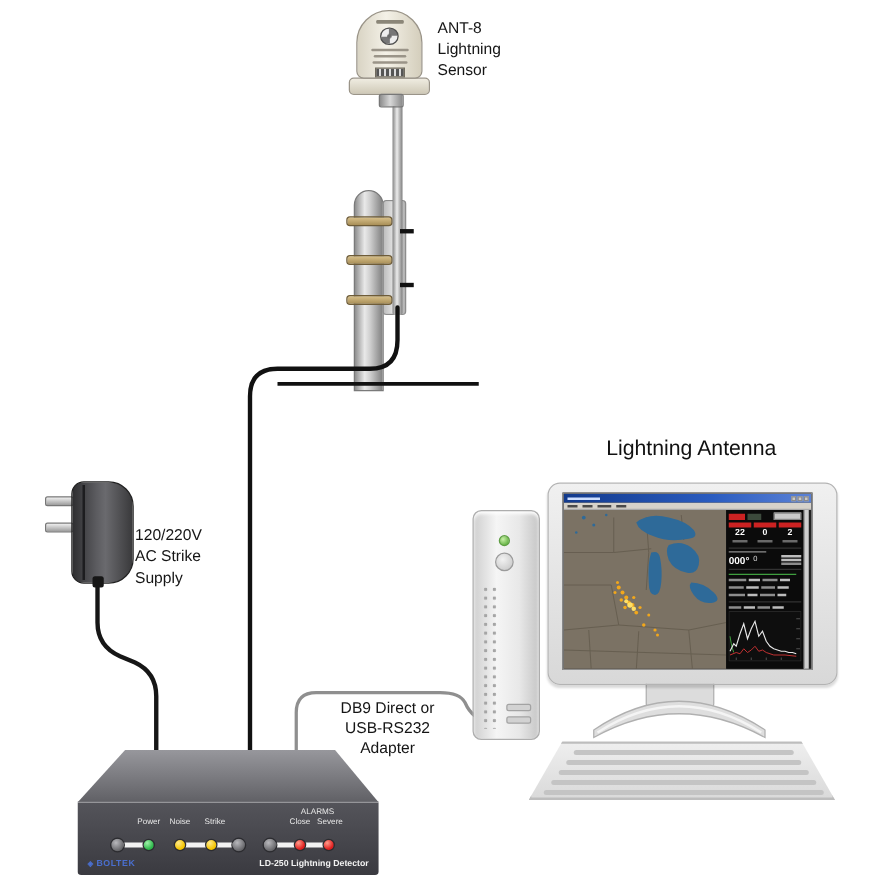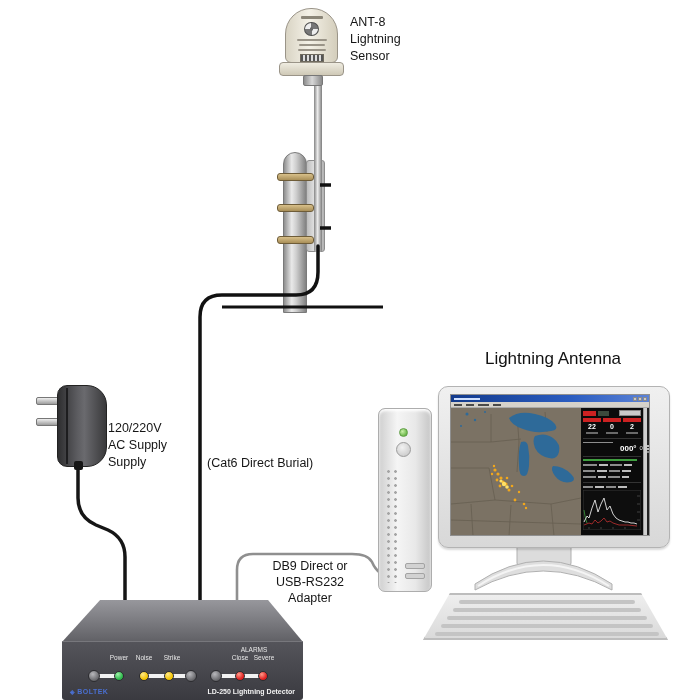--- a/index.html
+++ b/index.html
@@ -74,21 +74,21 @@
   .badge-btn{margin-left:auto;width:22px;height:6px;background:#c9c9c9;border:1px solid #888;}
   .counters{display:flex;justify-content:space-between;margin-bottom:2px;}
   .counter{width:18px;}
   .counter-h{height:4px;background:#c22;margin-bottom:1px;}
   .counter-v{color:#fff;font-size:7px;font-weight:bold;text-align:center;line-height:8px;}
   .counter-c{width:12px;height:2px;background:#6a6a6a;margin:1px auto 0;}
   .sep{height:1px;background:#333;margin:2px 0;}
   .greek{background:#8d8d8d;height:2px;margin:1px 0;}
   .greek.lt{background:#bdbdbd;}
   .greek.green{background:#3f9f3f;height:3px;}
-  .bearing-row{display:flex;align-items:center;gap:3px;margin-left:37px;}
+  .bearing-row{display:flex;align-items:center;gap:3px;}
   .bearing{color:#fff;font-size:8px;font-weight:bold;line-height:9px;}
   .bearing-sub{color:#ddd;font-size:6px;line-height:9px;}
   .pair-row{display:flex;gap:2px;align-items:center;margin:1px 0;}
   .pr{height:2px;}
   .chart-wrap{margin-top:auto;}
 
   
   .keyboard{left:423px;top:593px;width:245px;height:47px;
       clip-path:polygon(11% 0, 89% 0, 100% 100%, 0 100%);
       background:linear-gradient(#efefef,#d9d9d9);box-shadow:inset 0 0 0 2px #bdbdbd;}
@@ -349,25 +349,24 @@
     <div class="model">LD-250 Lightning Detector</div>
   </div>
 
   <div class="abs lbl" style="left:350px;top:14px;">
     <div>ANT-8</div>
     <div>Lightning</div>
     <div>Sensor</div>
   </div>
   <div class="abs lbl" style="left:108px;top:388px;margin-top:32px;">
     <div>120/220V</div>
-    <div>AC Supply</div>
+    <div>AC Strike</div>
     <div>Supply</div>
   </div>
   <div class="abs lbl" style="left:207px;top:452px;line-height:23px;">
-    <div>(Cat6 Direct Burial)</div>
   </div>
   <div class="abs lbl lbl-center" style="left:255px;top:558px;width:110px;">
     <div>DB9 Direct or</div>
     <div>USB-RS232</div>
     <div>Adapter</div>
   </div>
   <div class="abs lbl-big" style="left:442px;top:348px;width:222px;">
     <div>Lightning Antenna</div>
   </div>
 

